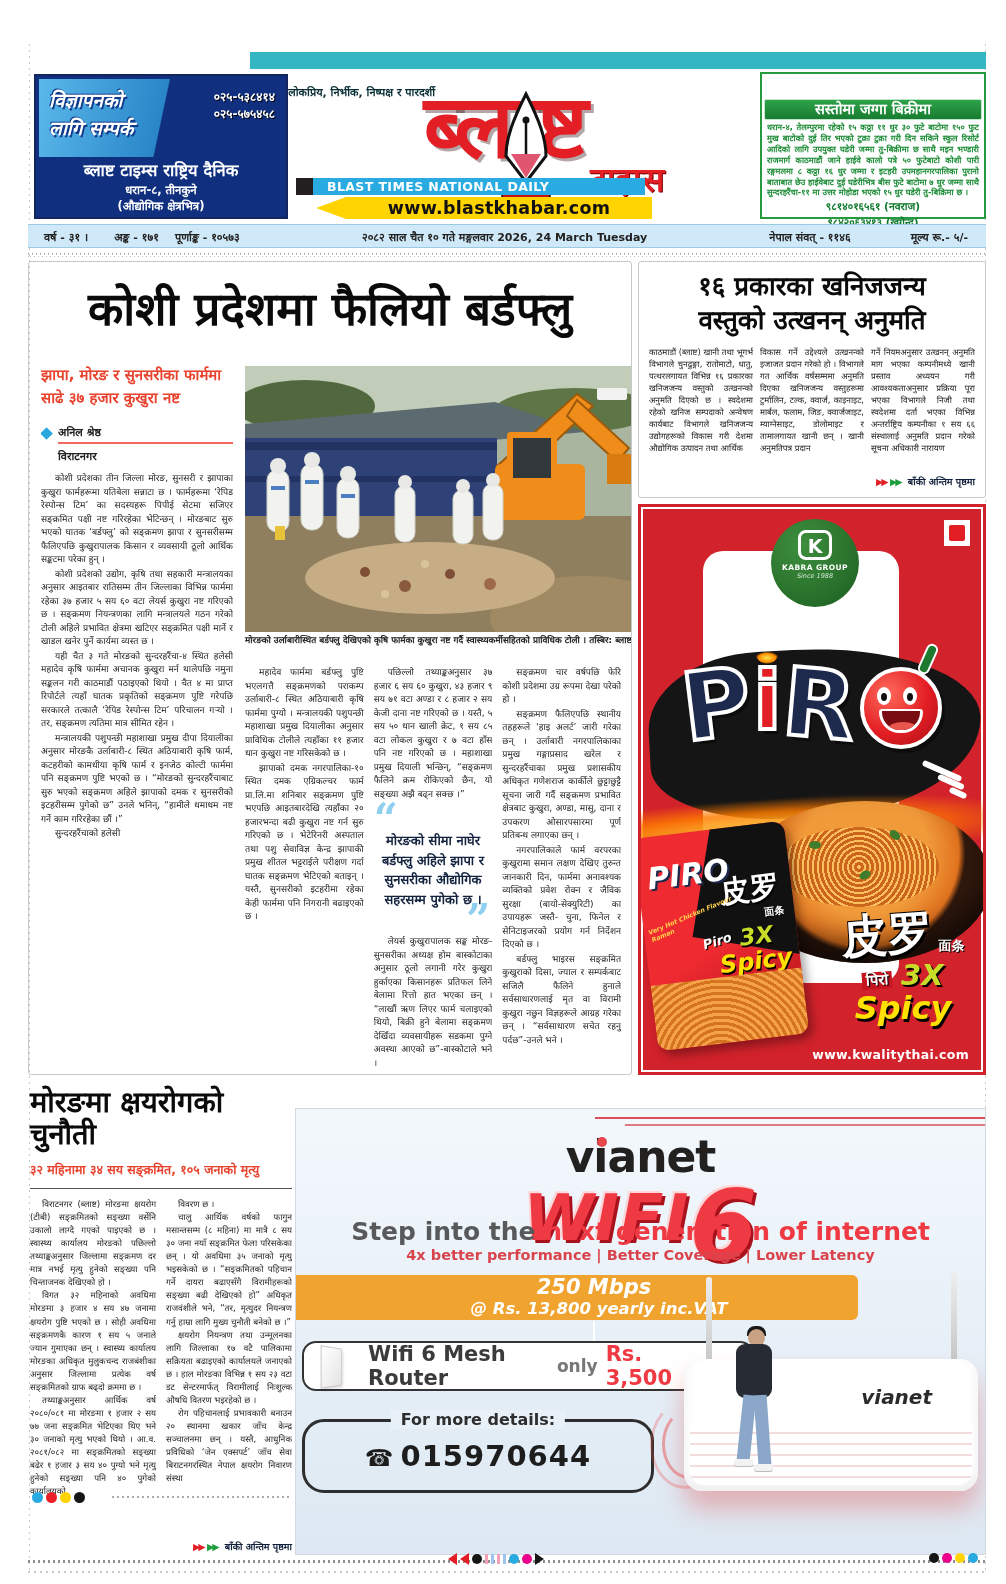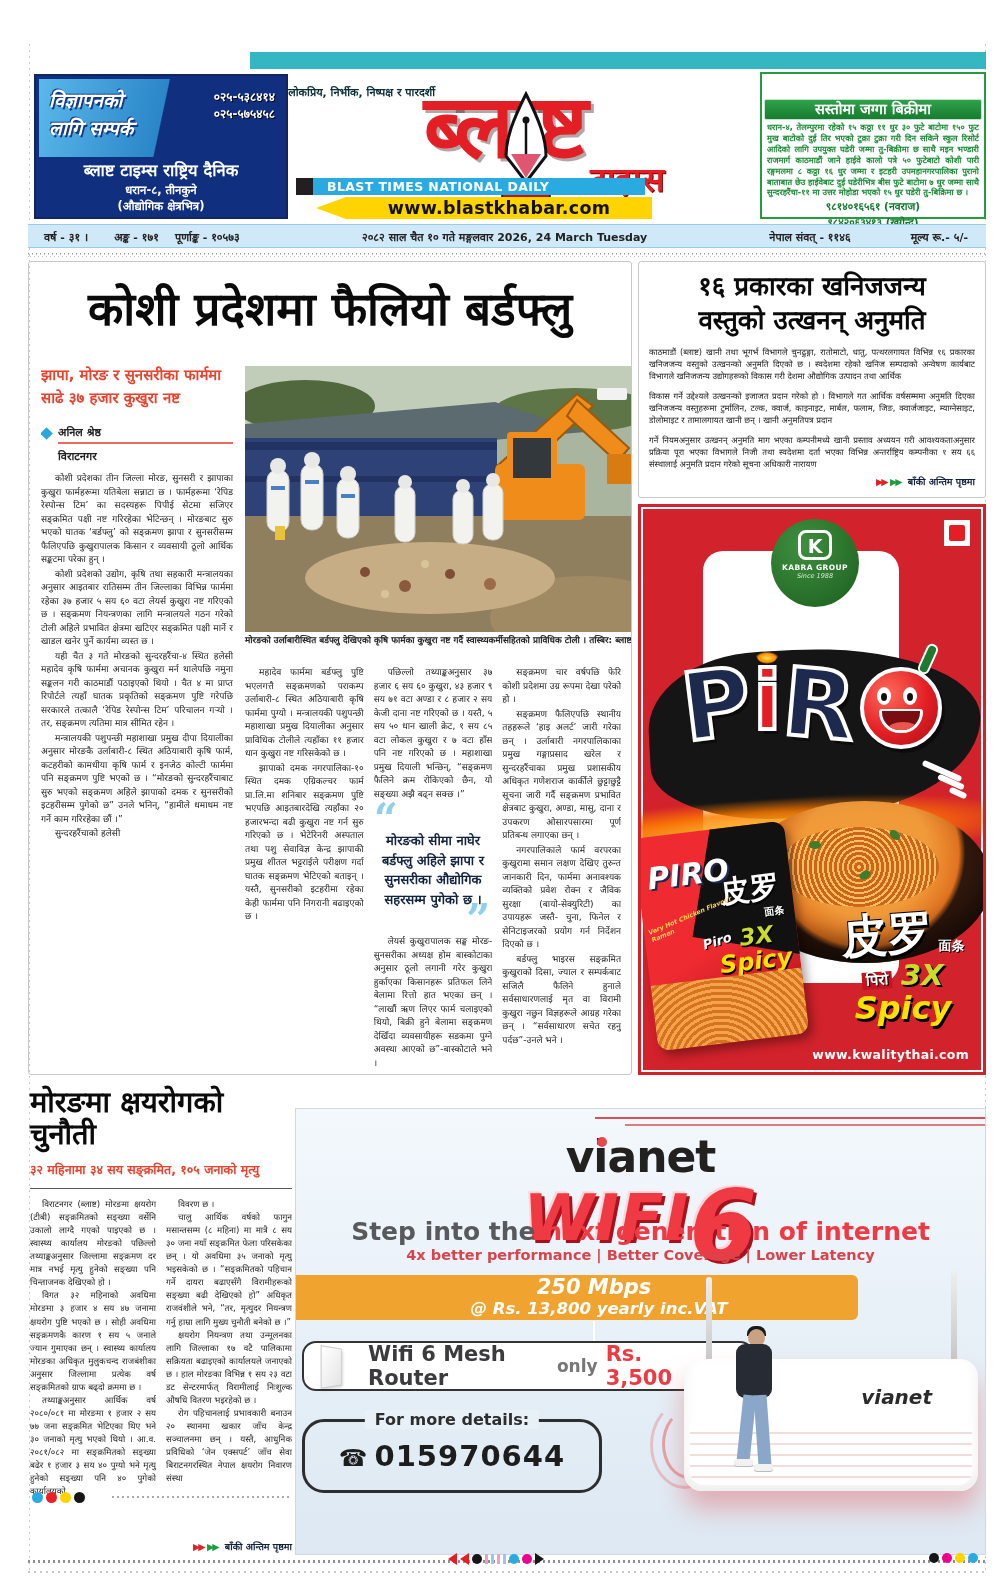--- a/index.html
+++ b/index.html
@@ -89,21 +89,21 @@
   .pq-mark { position:absolute; font-size:42px; font-weight:900; color:#8fd0f0; line-height:1;
     font-family:"DejaVu Serif","Liberation Serif",serif; }
   .pq-open { left:0; top:-8px; } .pq-close { right:2px; bottom:-12px; }
   .pq-text { font-size:13px; font-weight:900; color:#13233f; line-height:1.5; }
 
   
   .mineral { position:absolute; left:638px; top:261px; width:348px; height:237px;
     border:1px solid #c8c8c8; border-radius:3px; padding:8px 10px; overflow:hidden; }
   .m-headline { text-align:center; font-size:26px; font-weight:900; color:#0a0a0a; line-height:1.3;
     font-family:"DejaVu Serif","Liberation Serif",serif; }
-  .m-cols { display:flex; gap:7px; margin-top:8px; height:126px; overflow:hidden;flex-direction:column; }
+  .m-cols { display:flex; gap:7px; margin-top:8px; height:126px; overflow:hidden; }
   .m-cols p { flex:1; font-size:8.3px; line-height:1.46; text-align:justify; color:#1c1c1c; }
   .continued { text-align:right; font-size:9.5px; font-weight:900; color:#12203c; margin-top:3px; }
   .arr-red { color:#e31e24; letter-spacing:-2px; } .arr-green { color:#1d9e3c; letter-spacing:-2px; margin-right:4px; }
 
   
   .piro { position:absolute; left:638px; top:504px; width:348px; height:571px; background:#d2222b;
     border:3px solid #d2222b; box-shadow:inset 0 0 0 2px #fff; overflow:hidden; }
   .piro-card { position:absolute; left:62px; top:44px; width:196px; height:432px; background:#fff; border-radius:20px; }
   .kabra { position:absolute; left:130px; top:12px; width:88px; height:88px; border-radius:50%;
     background:radial-gradient(circle at 35% 30%,#3e8f3e,#1c5e20); text-align:center; color:#fff; }
@@ -216,21 +216,21 @@
   .vo-div { font-size:24px; font-weight:400; margin:0 12px; } .vo-free { font-size:19px; }
   .v-pill { position:absolute; left:6px; top:232px; width:452px; height:50px; background:#fff;
     border:2px solid #333; border-radius:14px; display:flex; align-items:center; gap:8px; padding-left:64px; }
   .pill-icon { position:absolute; left:16px; top:4px; width:24px; height:40px;
     background:linear-gradient(120deg,#fff,#e4e4e4); border:1px solid #c9c9c9;
     transform:perspective(70px) rotateY(30deg); box-shadow:2px 2px 3px rgba(0,0,0,.15); }
   .pill-title { font-size:21px; font-weight:900; color:#3b3b3d; }
   .pill-only { font-size:17px; font-weight:600; color:#777; }
   .pill-price { font-size:21px; font-weight:900; color:#ef3a44; }
   .pill-vat { font-size:12px; font-weight:800; color:#3b3b3d; }
-  .v-details { position:absolute; left:6px; top:310px; width:300px; height:74px; border:3px solid #2e2e2e; border-radius:22px; }
+  .v-details { position:absolute; left:6px; top:310px; width:352px; height:74px; border:3px solid #2e2e2e; border-radius:22px; }
   .v-details-label { position:absolute; top:-12px; left:50%; transform:translateX(-50%); background:#e9f1f8;
     padding:0 10px; font-size:16px; font-weight:bold; color:#2e2e2e; white-space:nowrap; }
   .v-phone { text-align:center; margin-top:17px; font-size:29px; font-weight:900; color:#1d1d1d; letter-spacing:1px; }
   .v-phone-icon { font-size:23px; margin-right:6px; }
   .v-antenna { position:absolute; width:6px; height:112px; background:linear-gradient(#eee,#bdbdbd); border-radius:3px; }
   .va1 { left:410px; top:168px; } .va2 { left:655px; top:162px; }
   .v-router { position:absolute; left:388px; top:250px; width:294px; height:132px; background:#fff; border-radius:18px;
     box-shadow:0 18px 26px rgba(226,86,86,.4), inset 0 -8px 14px #eee; }
   .v-router-stripes { position:absolute; left:6px; right:6px; bottom:6px; height:62px; border-radius:0 0 14px 14px;
     background:repeating-linear-gradient(180deg,#fff 0 9px,#f2dcdc 9px 11px); }

